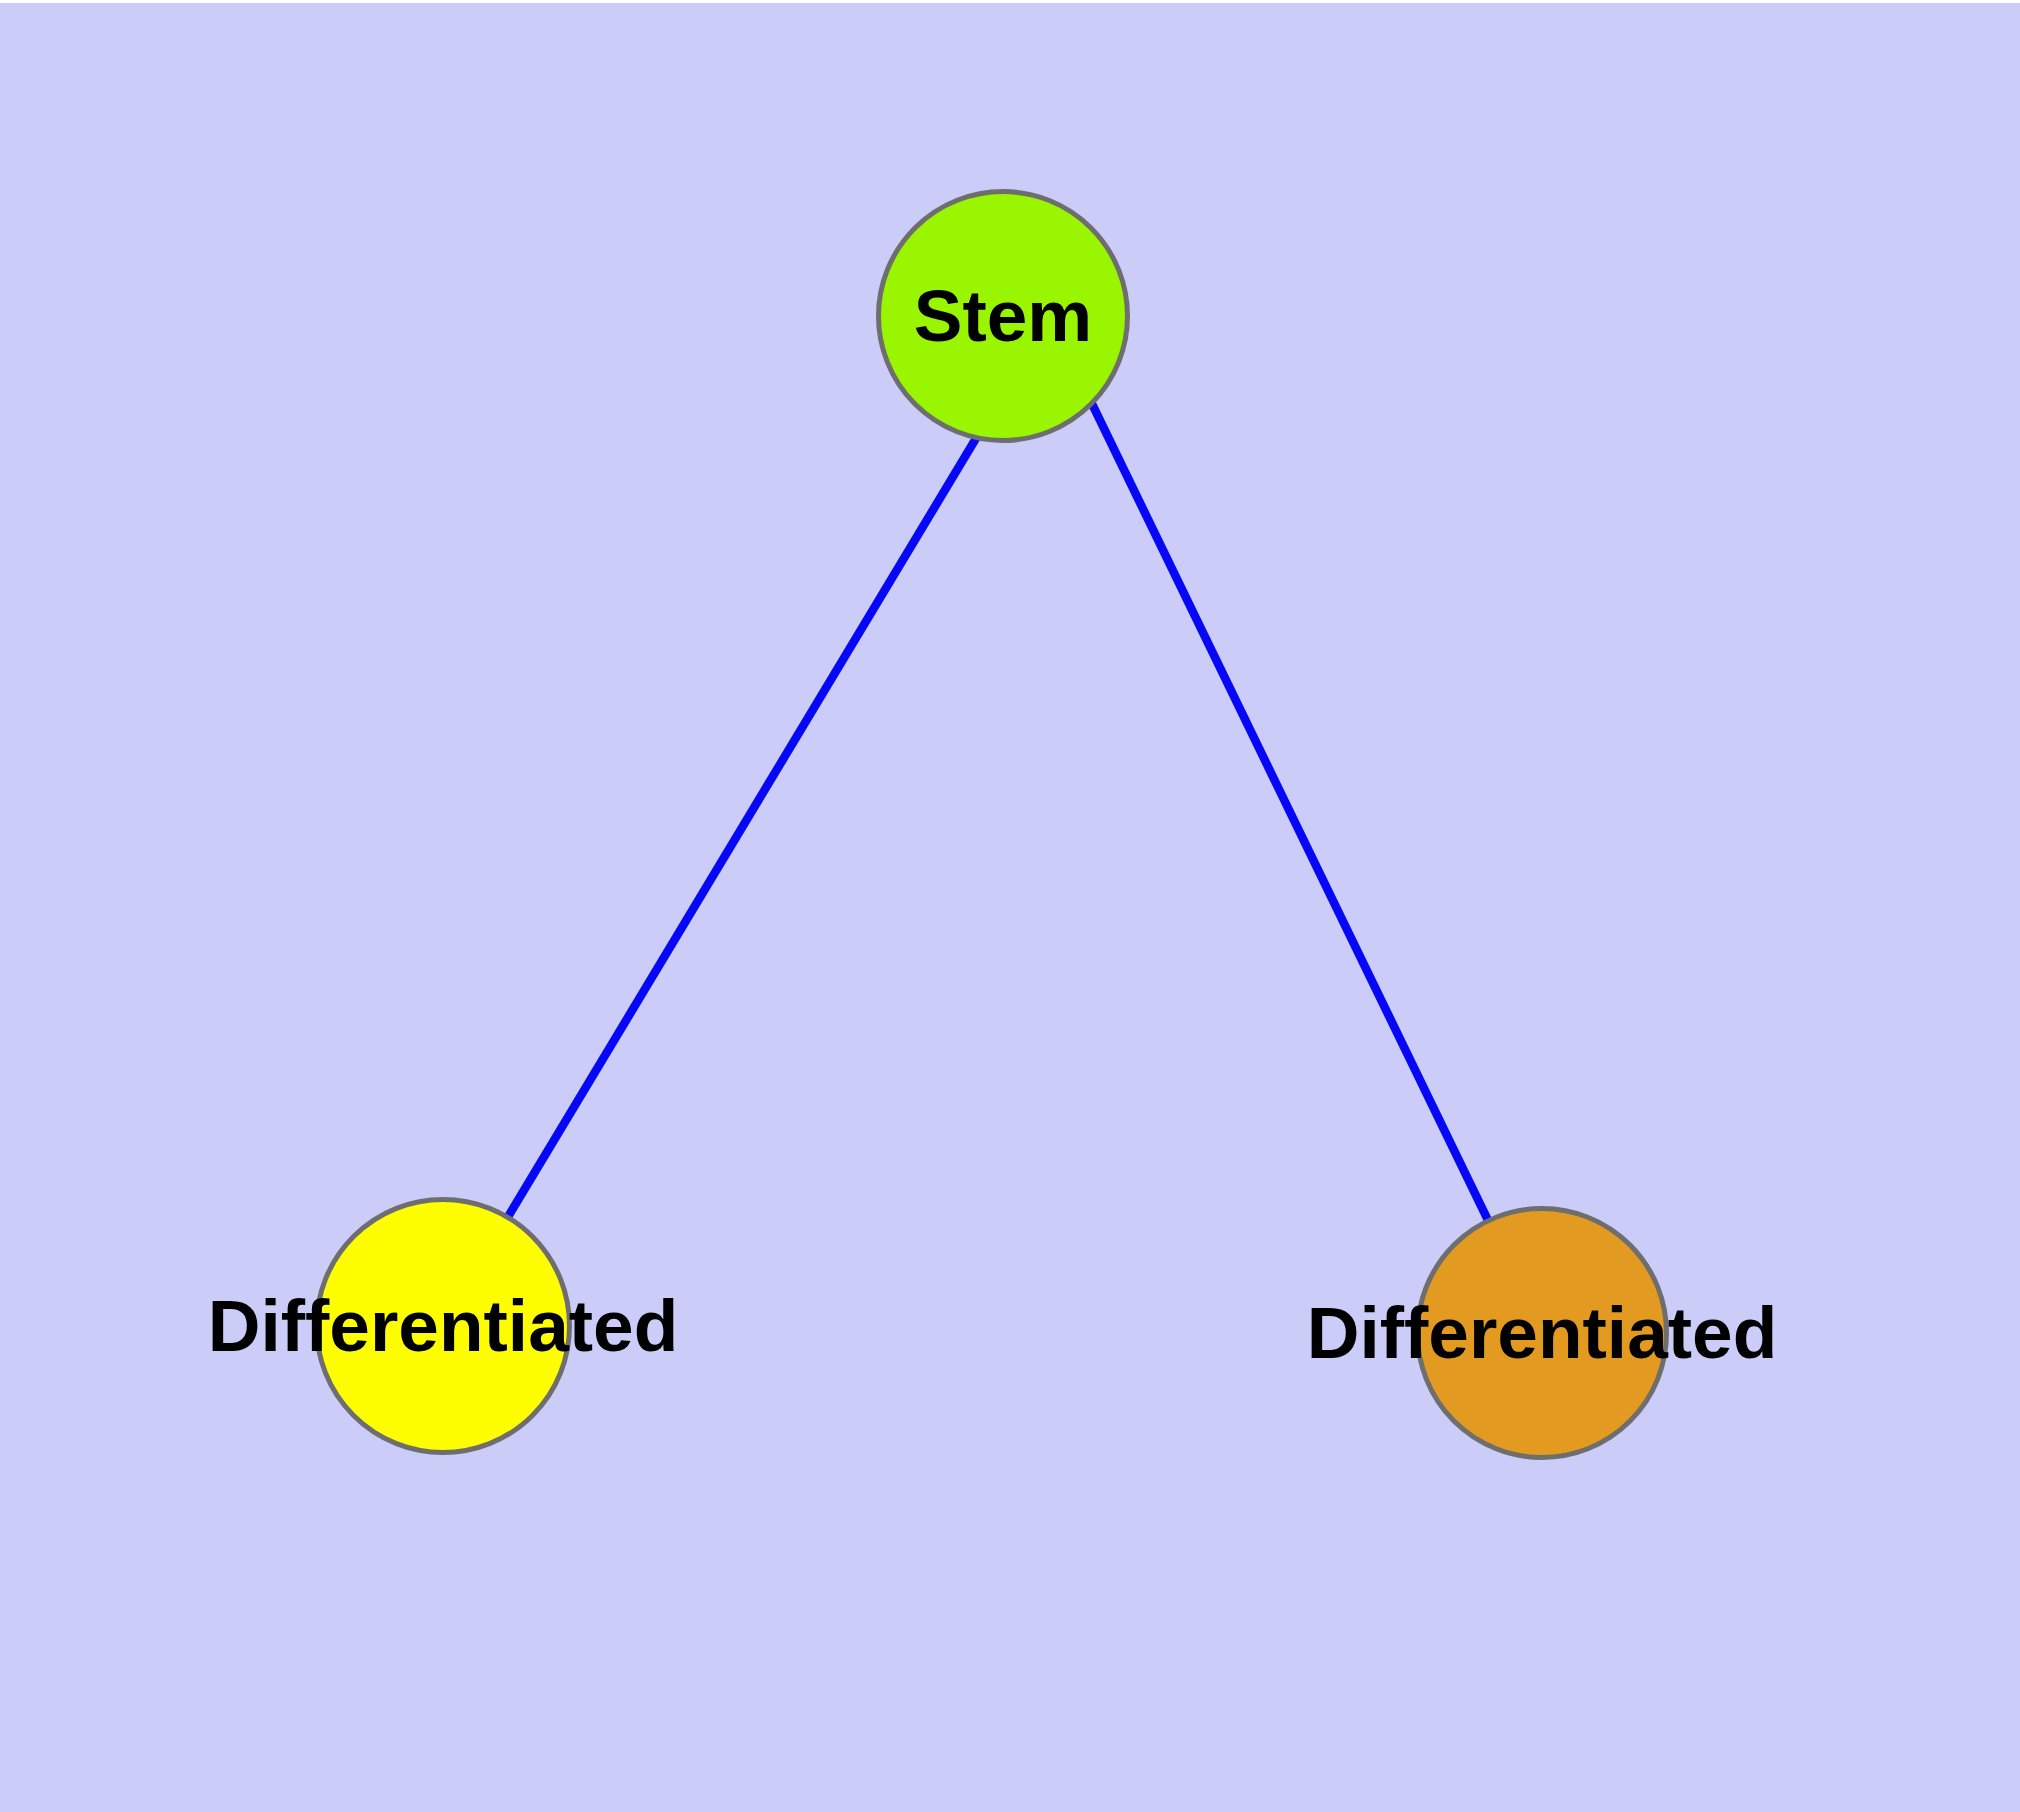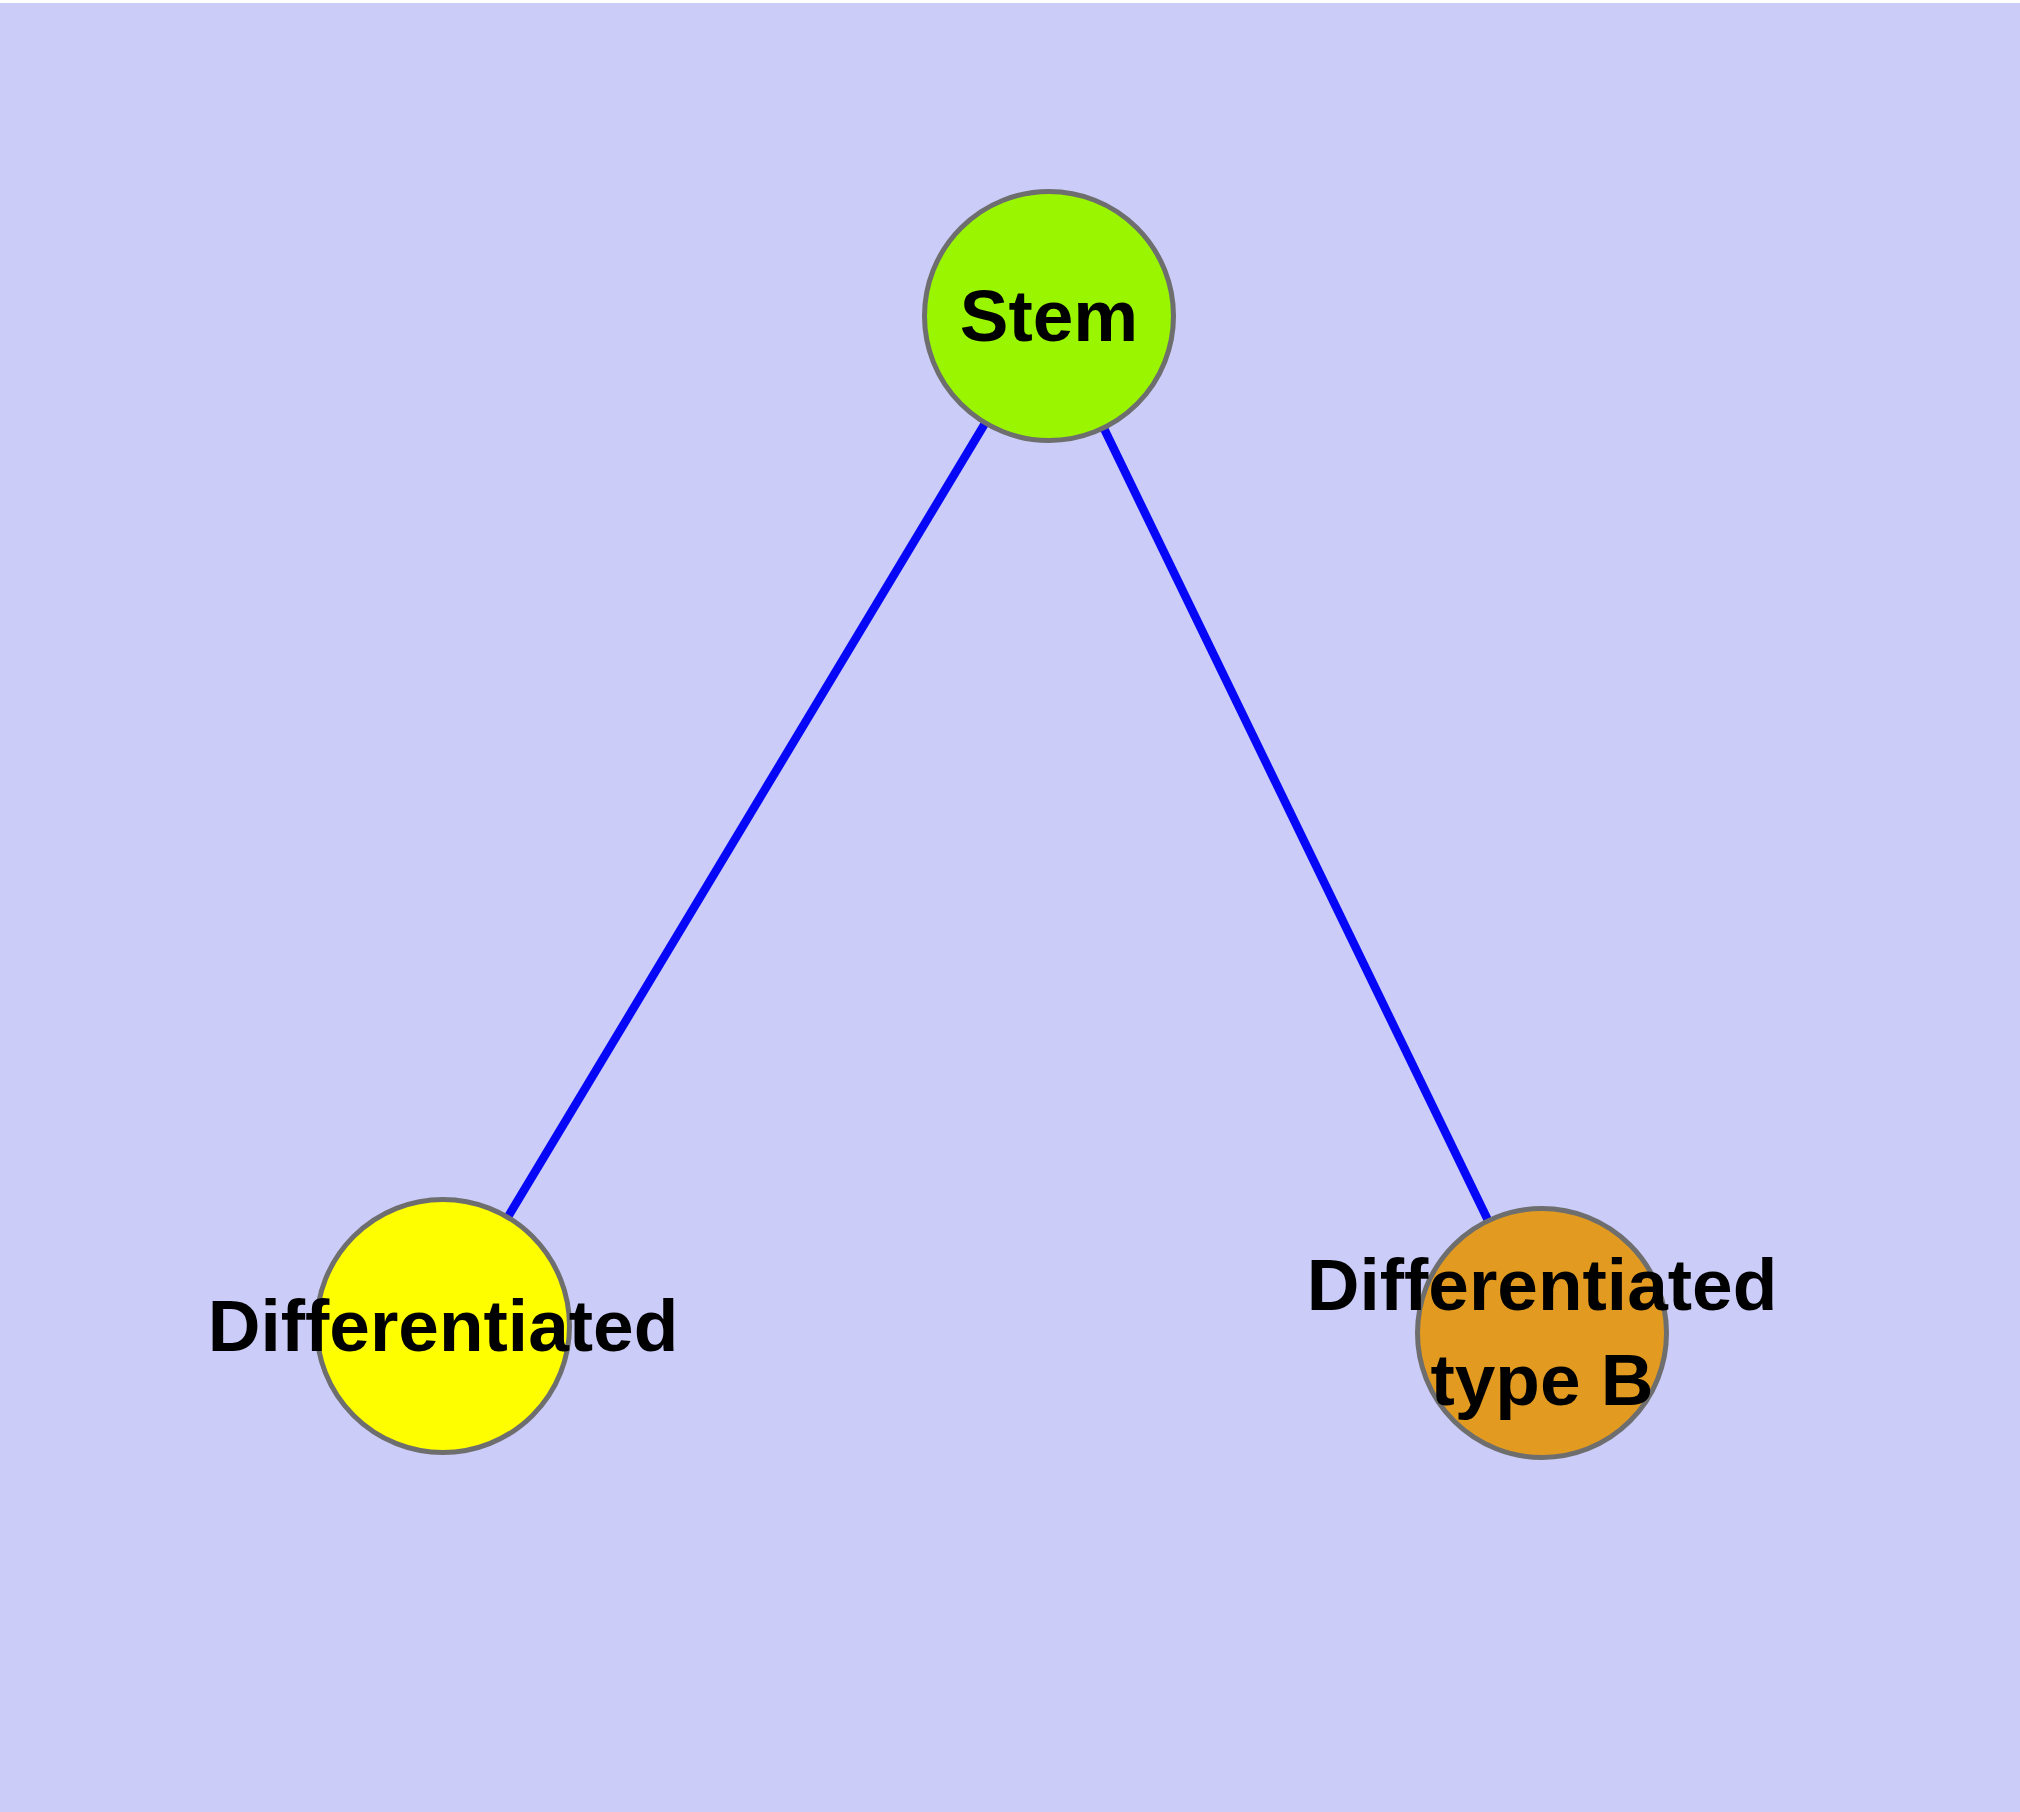--- a/index.html
+++ b/index.html
@@ -62,35 +62,34 @@
 <body>
 
 <div id="canvas" style="width: 2021px; height: 1812px; background: rgb(203, 204, 248);">
   <div id="top-margin" style="background: rgb(255, 255, 255);"></div>
 
   <svg id="edge-layer" xmlns="http://www.w3.org/2000/svg" viewBox="0 0 2384 2138">
     <line class="edge" x1="1238" y1="373" x2="522" y2="1564" stroke="#0707F8"></line>
     <line class="edge" x1="1238" y1="373" x2="1820" y2="1573" stroke="#0707F8"></line>
   </svg>
 
-  <div class="node" style="left: 922px; top: 189px; height: 254px; width: 254px;">
+  <div class="node" style="left: 876px; top: 189px; height: 254px; width: 254px;">
     <div class="circle" style="background: rgb(154, 245, 0); border-color: rgb(110, 110, 110);"></div>
     <div class="label" style="color: rgb(0, 0, 0);">
       <span class="line">Stem</span>
     </div>
   </div>
 
   <div class="node" style="left: 314px; top: 1197px; height: 258px; width: 258px;">
     <div class="circle" style="background: rgb(254, 254, 0); border-color: rgb(110, 110, 110);"></div>
     <div class="label" style="color: rgb(0, 0, 0);">
       <span class="line">Differentiated</span>
     </div>
   </div>
 
   <div class="node" style="left: 1415px; top: 1206px; height: 254px; width: 254px;">
     <div class="circle" style="background: rgb(226, 155, 32); border-color: rgb(110, 110, 110);"></div>
     <div class="label" style="color: rgb(0, 0, 0);">
       <span class="line">Differentiated</span>
-      <span class="line">type B</span>
     </div>
   </div>
 </div>
 
 
 </body></html>

